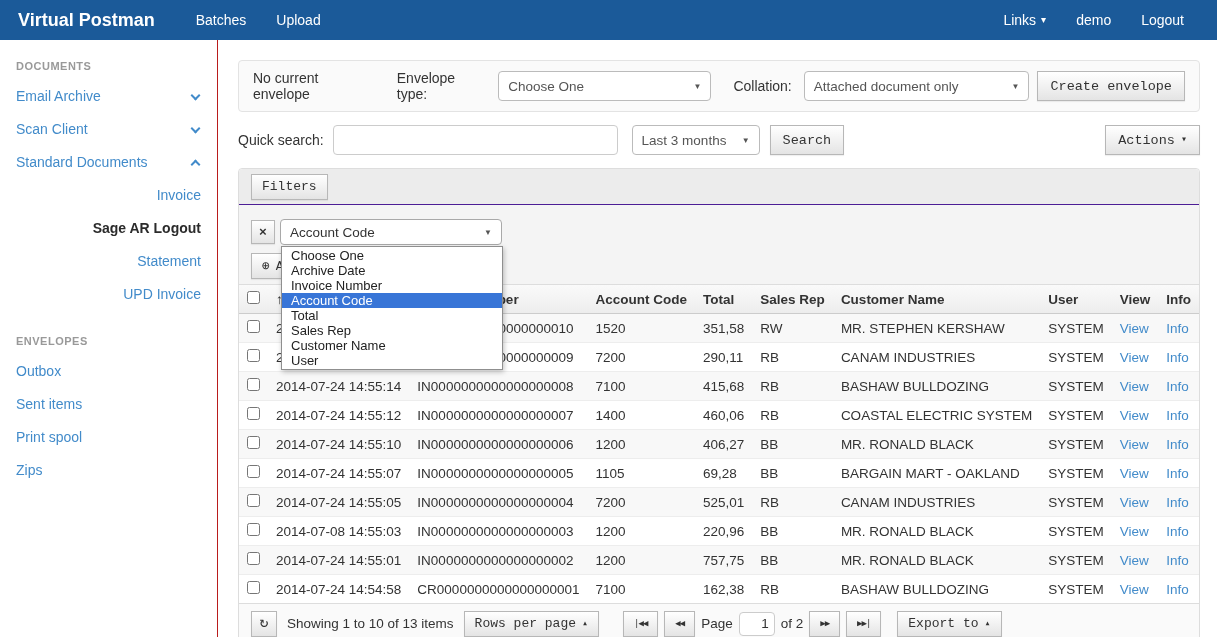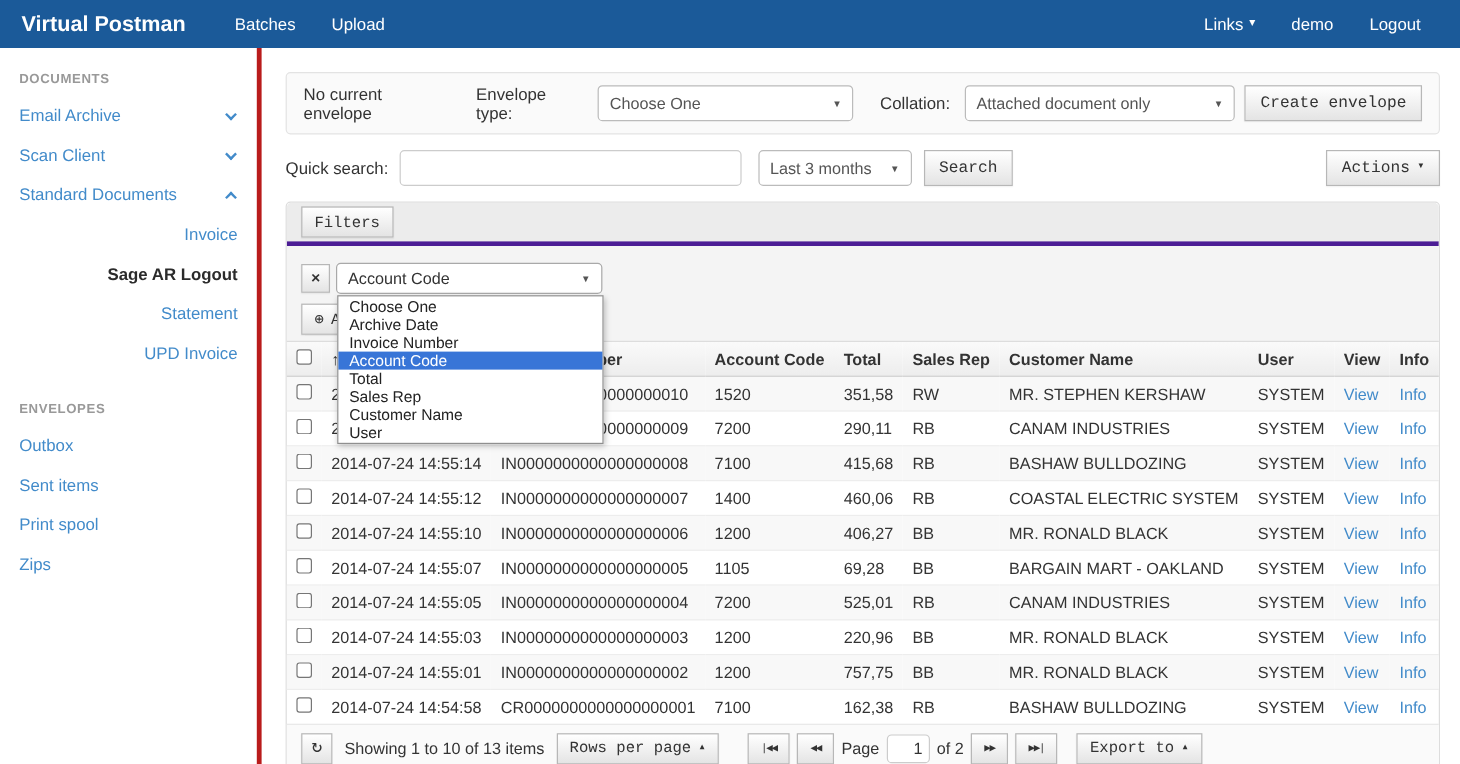--- a/index.html
+++ b/index.html
@@ -21,21 +21,21 @@
     padding: 0 18px;
     color: #fff;
   }
   .brand { font-size: 18px; font-weight: bold; color: #fff; margin-right: 26px; cursor: pointer; }
   .nav-link { color: #fff; margin: 0 15px; font-size: 14px; display: inline-flex; align-items: center; gap: 5px; }
   .nav-right { margin-left: auto; display: flex; align-items: center; }
   .caret { font-size: 10px; line-height: 1; }
 
   
   .page { display: flex; height: 597px; }
-  .sidebar { width: 218px; border-right: 4px solid #b91c1c; padding-top: 8px; flex-shrink: 0; }
+  .sidebar { width: 218px; border-right: 1px solid #b91c1c; padding-top: 8px; flex-shrink: 0; }
   .content { flex: 1; padding: 20px 20px 0 20px; position: relative; }
 
   
   .side-heading {
     padding: 12px 16px 8px;
     font-size: 11px;
     font-weight: bold;
     color: #999;
     letter-spacing: 0.5px;
   }
@@ -132,21 +132,21 @@
   .search-label { margin-right: 9px; }
   .search-input { width: 285px; }
   .sel-period { width: 128px; margin-left: 14px; }
   .search-btn { margin-left: 10px; }
   .actions-btn { margin-left: auto; }
 
   
   .grid-panel { border: 1px solid #ddd; border-radius: 4px; background: #fff; }
   .filters-bar {
     background: #ececec;
-    border-bottom: 4px solid #4c1d95;
+    border-bottom: 1px solid #4c1d95;
     border-radius: 4px 4px 0 0;
     padding: 5px 12px;
     height: 36px;
     display: flex;
     align-items: center;
   }
   .filter-controls {
     position: relative;
     background: #f4f4f4;
     border-bottom: 1px solid #ddd;
@@ -419,21 +419,21 @@
               <td>7200</td>
               <td>525,01</td>
               <td>RB</td>
               <td>CANAM INDUSTRIES</td>
               <td>SYSTEM</td>
               <td><a>View</a></td>
               <td><a>Info</a></td>
             </tr>
             <tr>
               <td class="col-check"><input type="checkbox" style=""></td>
-              <td>2014-07-24 14:55:03</td>
+              <td>2014-07-08 14:55:03</td>
               <td>IN0000000000000000003</td>
               <td>1200</td>
               <td>220,96</td>
               <td>BB</td>
               <td>MR. RONALD BLACK</td>
               <td>SYSTEM</td>
               <td><a>View</a></td>
               <td><a>Info</a></td>
             </tr>
             <tr class="striped">

